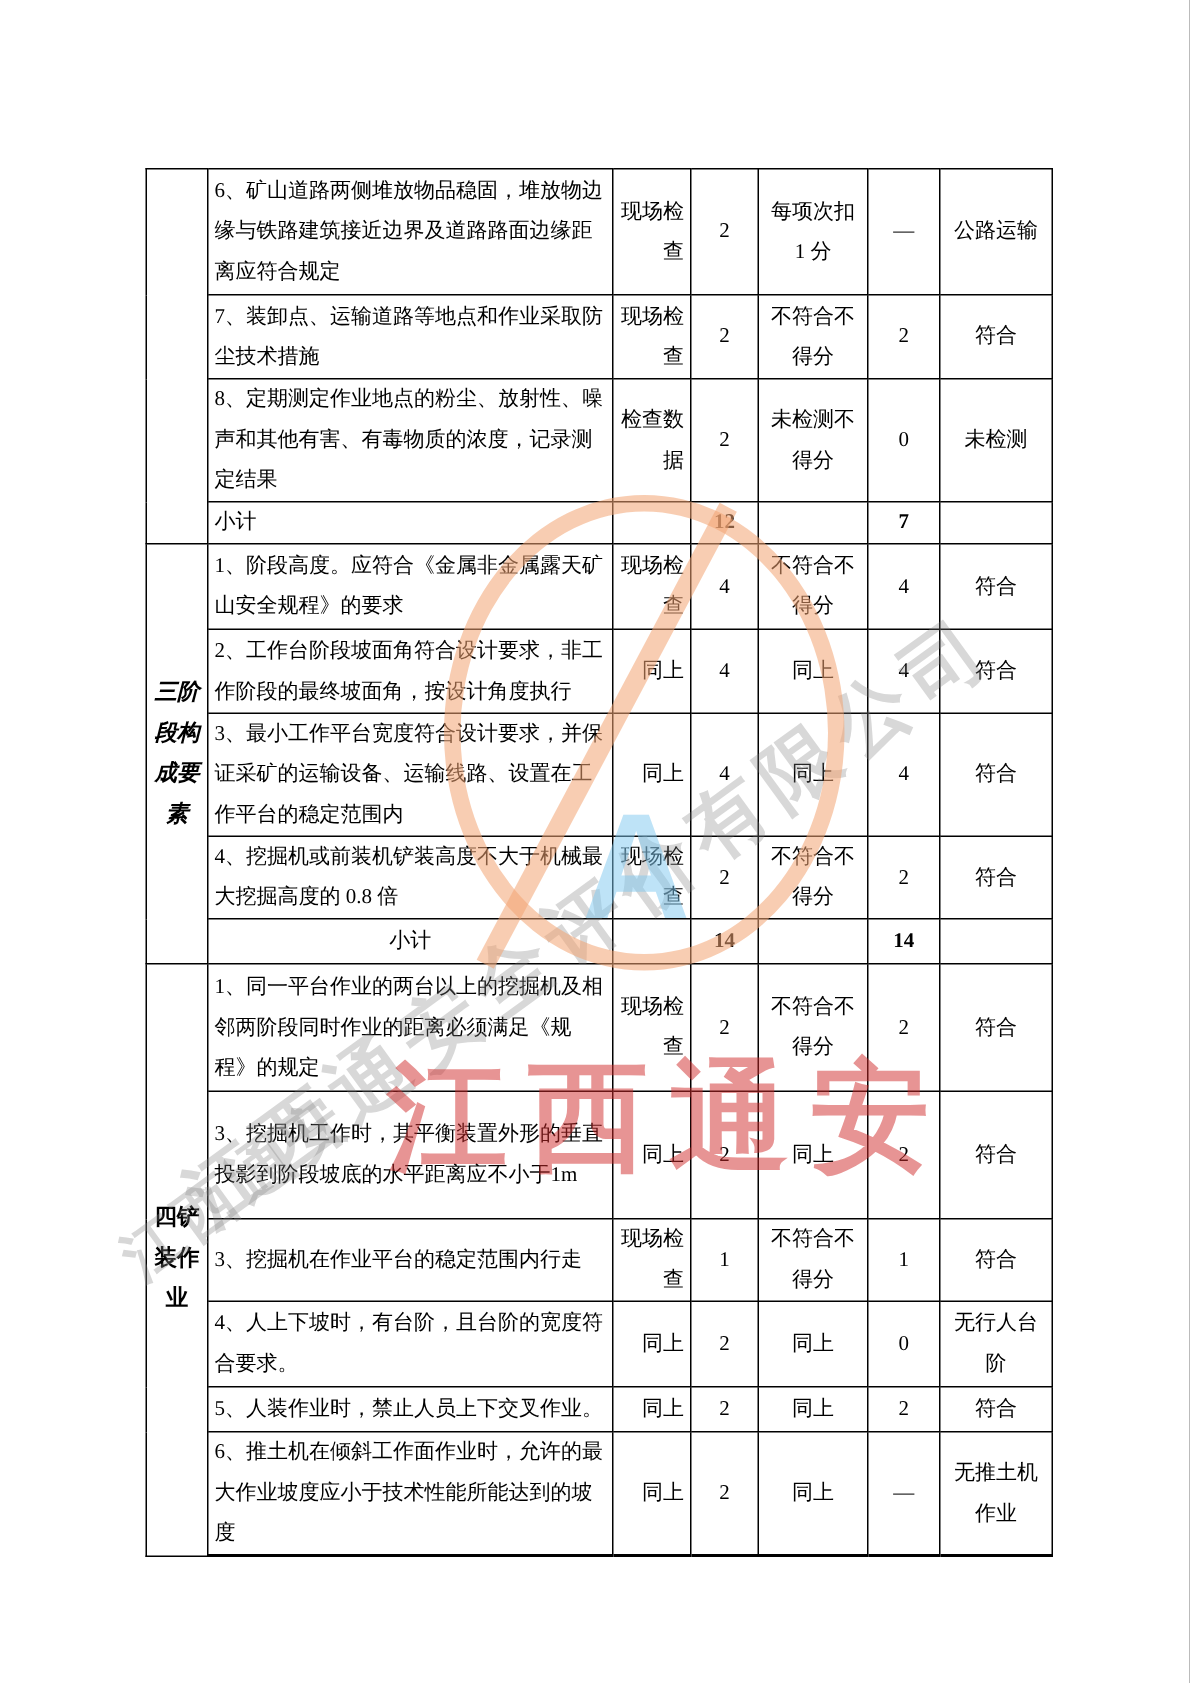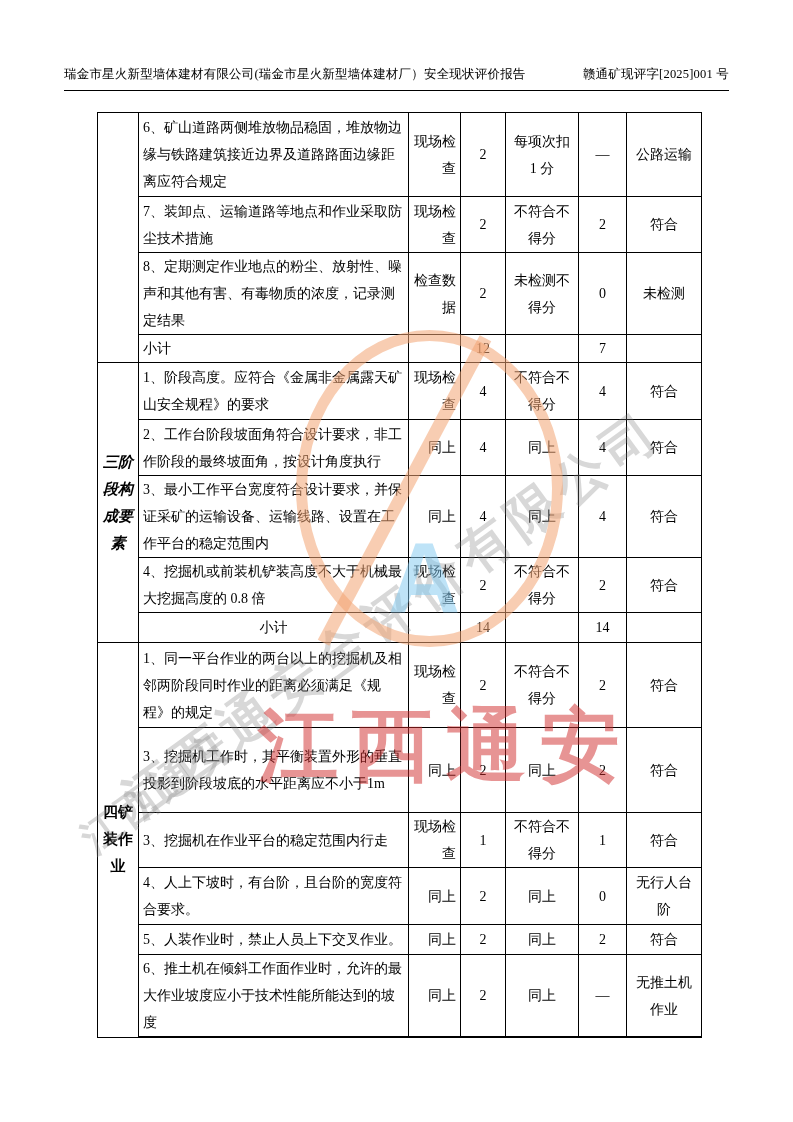--- a/index.html
+++ b/index.html
@@ -42,21 +42,21 @@
   td.c-method{padding:0 6px;text-align:right;}
   td.c-rule{padding:0 10px;text-align:center;}
   td.c-result{padding:0 4px;text-align:center;}
   td.c-label{
     text-align:center;padding:0 12px;
     word-break:break-all;
     font-weight:bold;font-size:15px;
   }
   td.label-tight{line-height:21px;font-style:italic;}
   td.label-loose{line-height:40px;}
-  .bold{font-weight:normal;margin-left:28px;}
+  .bold{font-weight:bold;margin-left:28px;}
   td.sub-left{text-align:left;padding-left:7px;}
   td.sub-center{text-align:center;}
   tr.h84{height:84px;} tr.h85{height:85px;} tr.h75{height:75px;}
   tr.h57{height:57px;} tr.h56{height:56px;} tr.h54{height:54px;}
   tr.h46{height:46px;} tr.h30{height:30px;} tr.h28{height:28px;}
   
   .pageno{
     position:absolute;left:0;top:1020px;width:100%;
     text-align:center;font-size:12px;
     font-family:"Liberation Sans","DejaVu Sans",sans-serif;
@@ -97,24 +97,20 @@
     font-size:80px;letter-spacing:14px;white-space:nowrap;
     color:rgba(208,42,42,0.5);font-weight:bold;
     line-height:1;
   }
 </style>
 </head>
 <body>
 
 <div class="page">
 
-  <div class="hdr">
-    <span>瑞金市星火新型墙体建材有限公司(瑞金市星火新型墙体建材厂）安全现状评价报告</span>
-    <span>赣通矿现评字[2025]001 号</span>
-  </div>
 
   <table class="report">
     <colgroup>
       <col style="width:41px">
         <col style="width:270px">
         <col style="width:52px">
       <col style="width:45px">
         <col style="width:73px">
         <col style="width:48px">
         <col style="width:75px">

